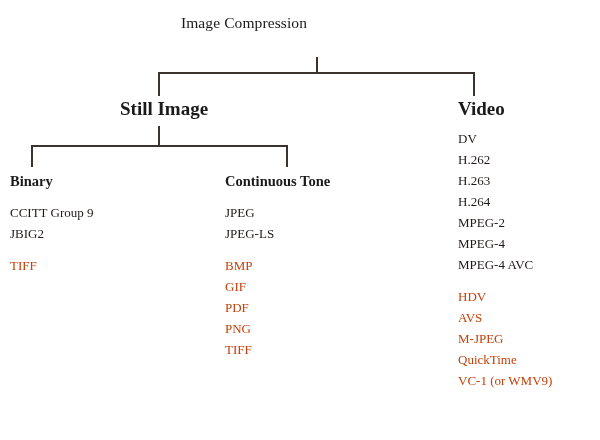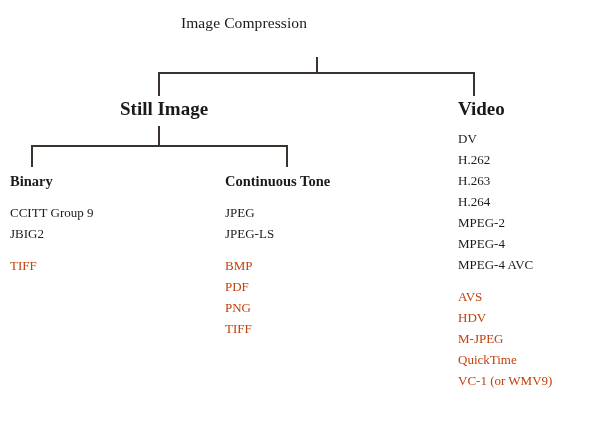--- a/index.html
+++ b/index.html
@@ -122,39 +122,40 @@
 
   <div class="column" style="left:225px; top:172px;">
     <div class="col-title">Continuous Tone</div>
     <div>
       <div class="item primary">JPEG</div>
       <div class="item primary">JPEG-LS</div>
     </div>
     <div class="group-gap"></div>
     <div>
       <div class="item secondary">BMP</div>
+      <div class="item secondary">GIF</div>
       <div class="item secondary">PDF</div>
       <div class="item secondary">PNG</div>
       <div class="item secondary">TIFF</div>
     </div>
   </div>
 
   <div class="column" style="left:458px; top:128px;">
     <div>
       <div class="item primary">DV</div>
       <div class="item primary">H.262</div>
       <div class="item primary">H.263</div>
       <div class="item primary">H.264</div>
       <div class="item primary">MPEG-2</div>
       <div class="item primary">MPEG-4</div>
       <div class="item primary">MPEG-4 AVC</div>
     </div>
     <div class="group-gap"></div>
     <div>
+      <div class="item secondary">HDV</div>
       <div class="item secondary">AVS</div>
-      <div class="item secondary">HDV</div>
       <div class="item secondary">M-JPEG</div>
       <div class="item secondary">QuickTime</div>
       <div class="item secondary">VC-1 (or WMV9)</div>
     </div>
   </div>
 
 </div>
 
 </body></html>

